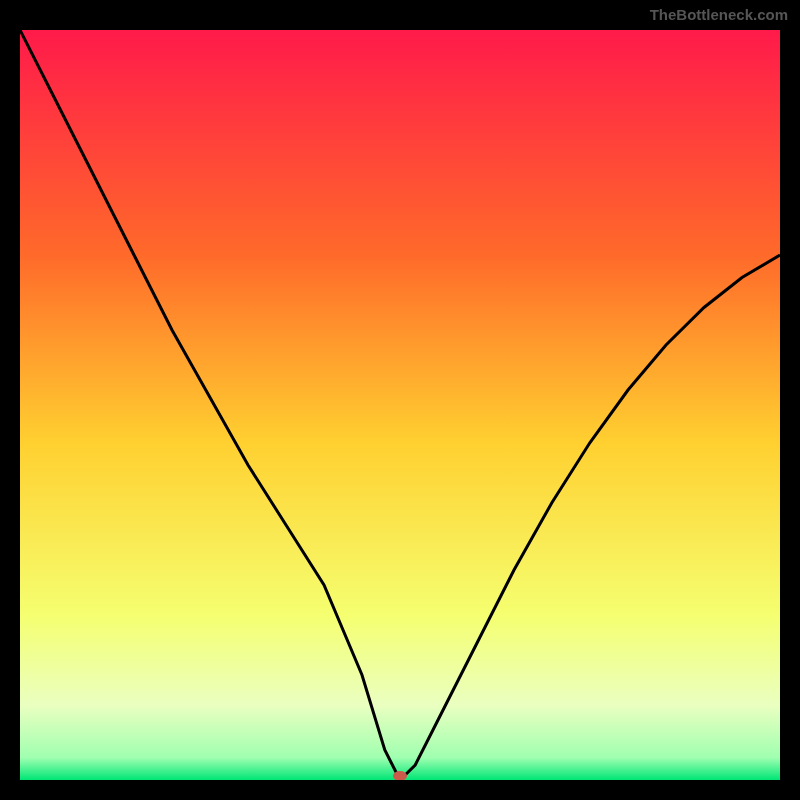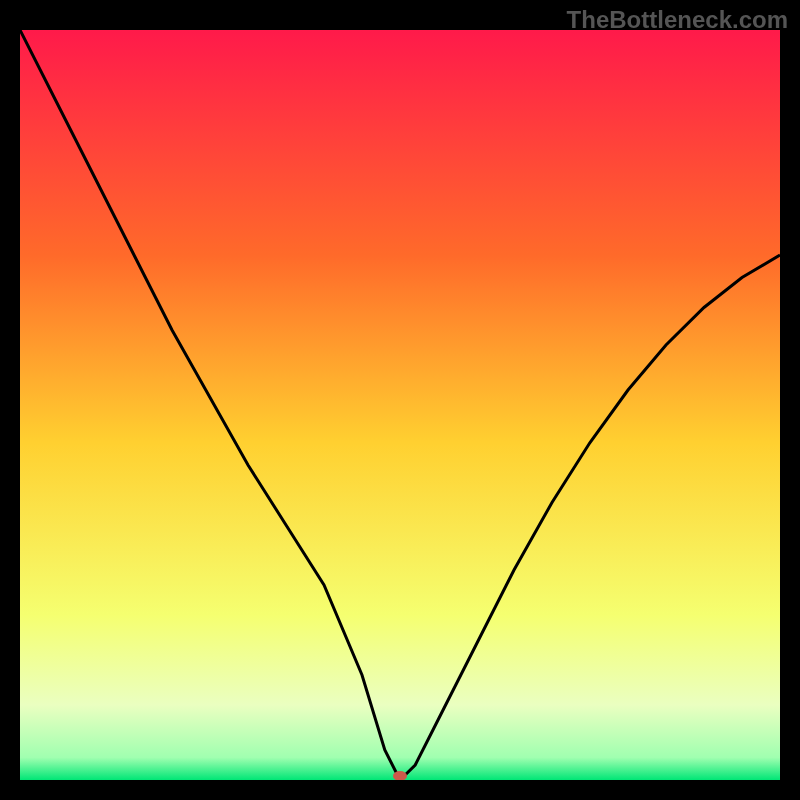--- a/index.html
+++ b/index.html
@@ -15,21 +15,21 @@
     position: relative;
     width: 800px;
     height: 800px;
     background: #000;
   }
   .watermark {
     position: absolute;
     top: 6px;
     right: 12px;
     color: #555;
-    font-size: 24px;
+    font-size: 15px;
     font-weight: bold;
     z-index: 10;
   }
   .plot-area {
     position: absolute;
     left: 20px;
     top: 30px;
     width: 760px;
     height: 750px;
   }

